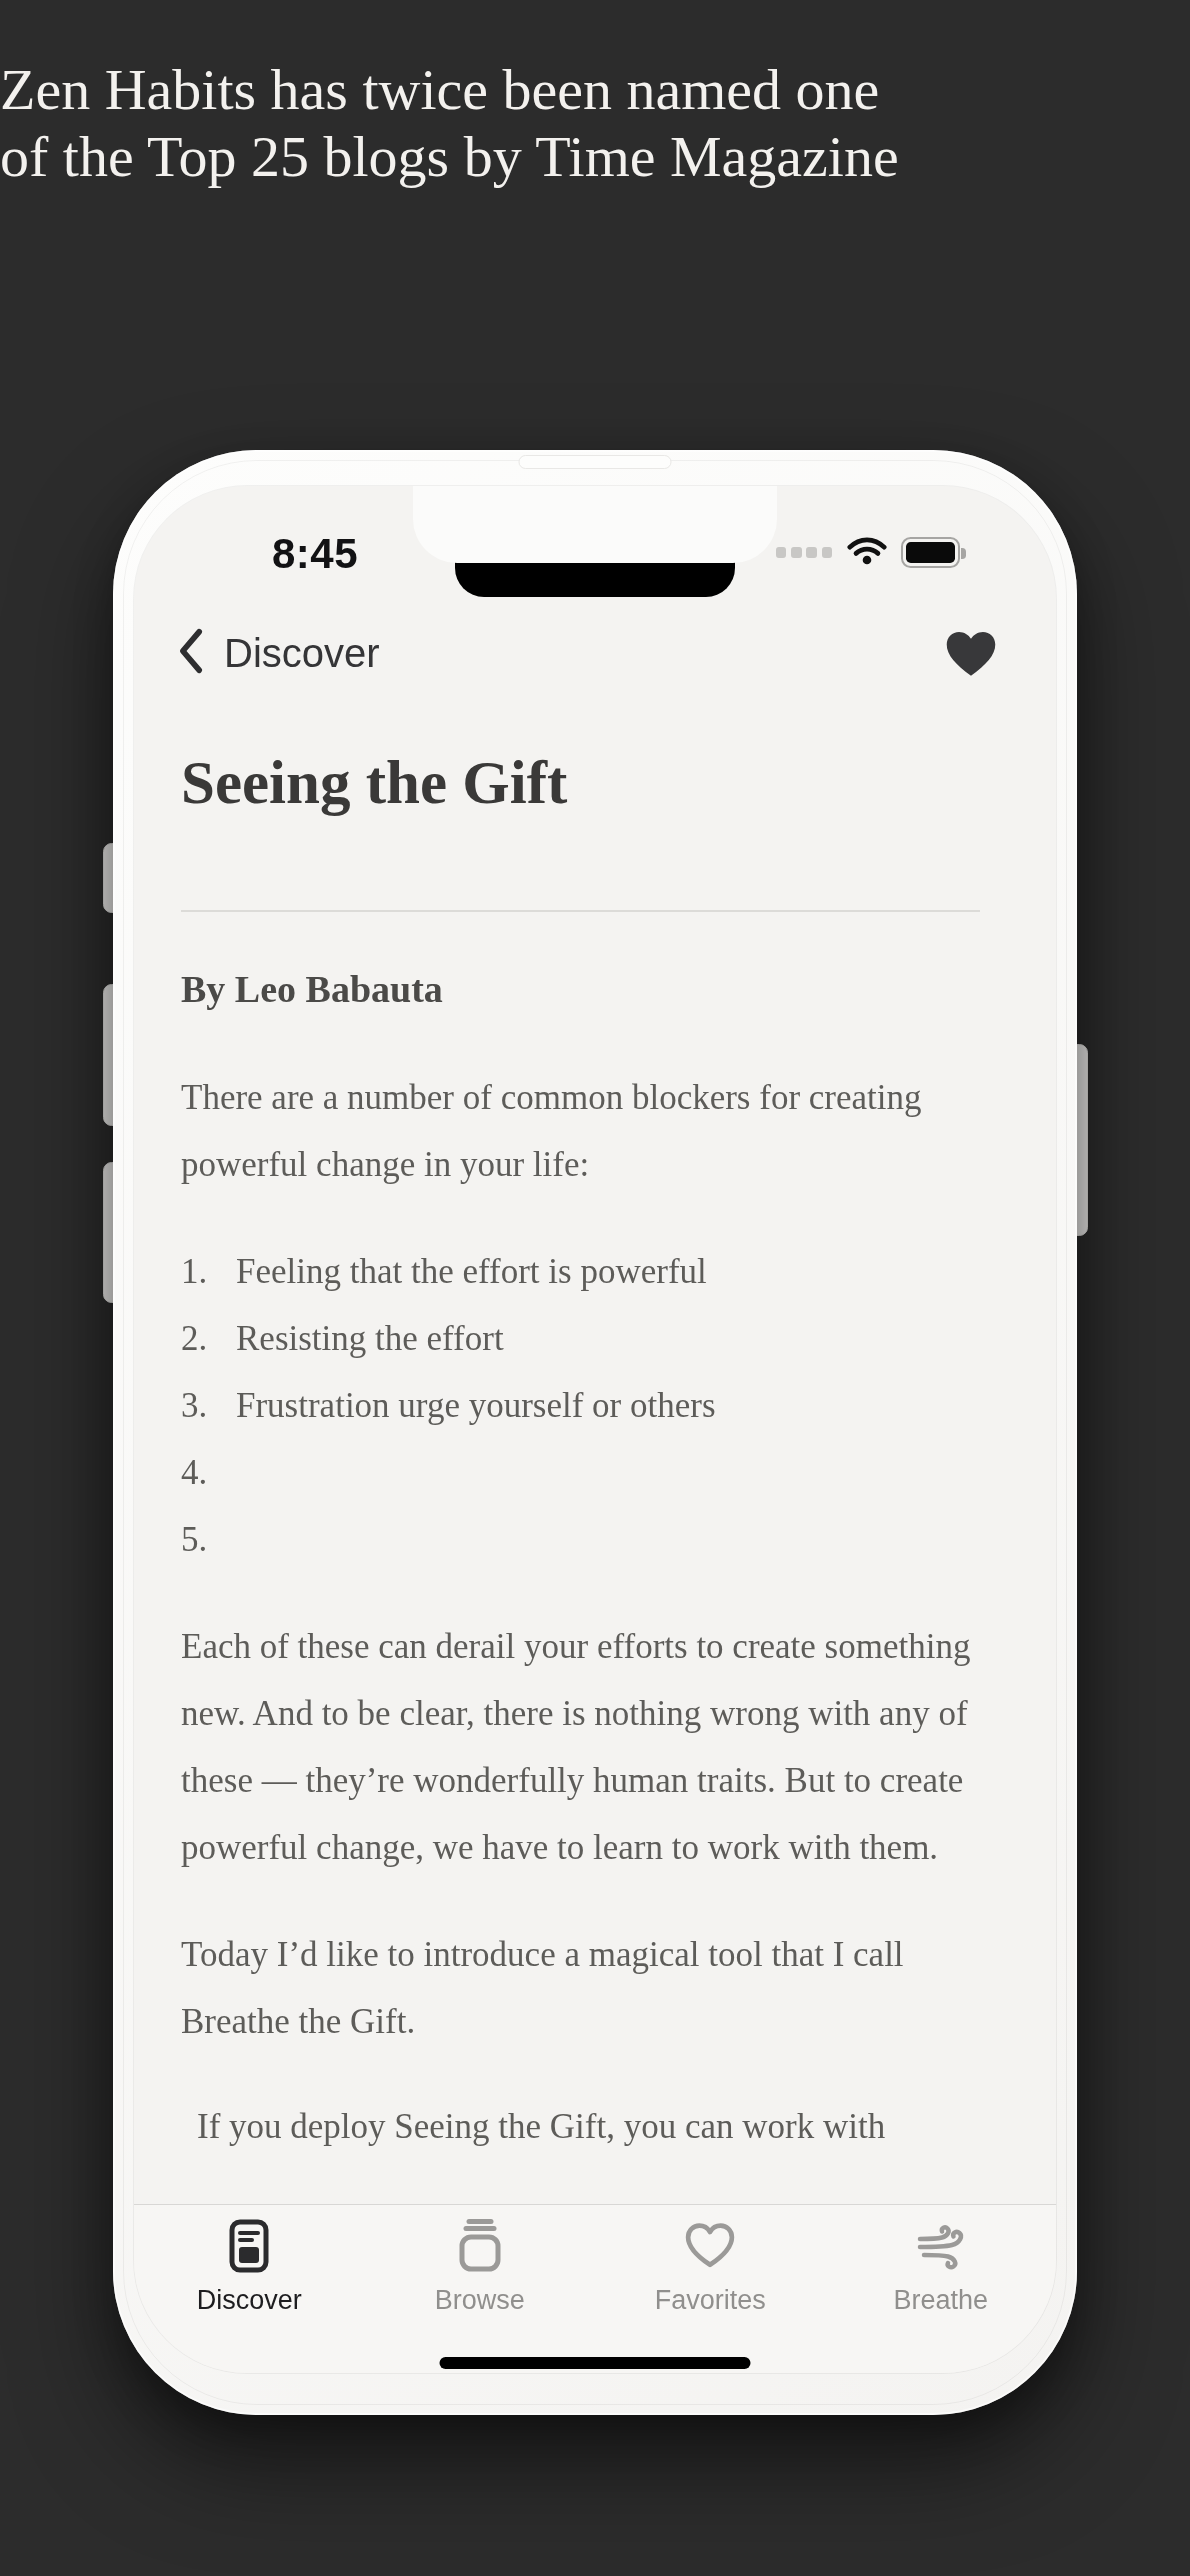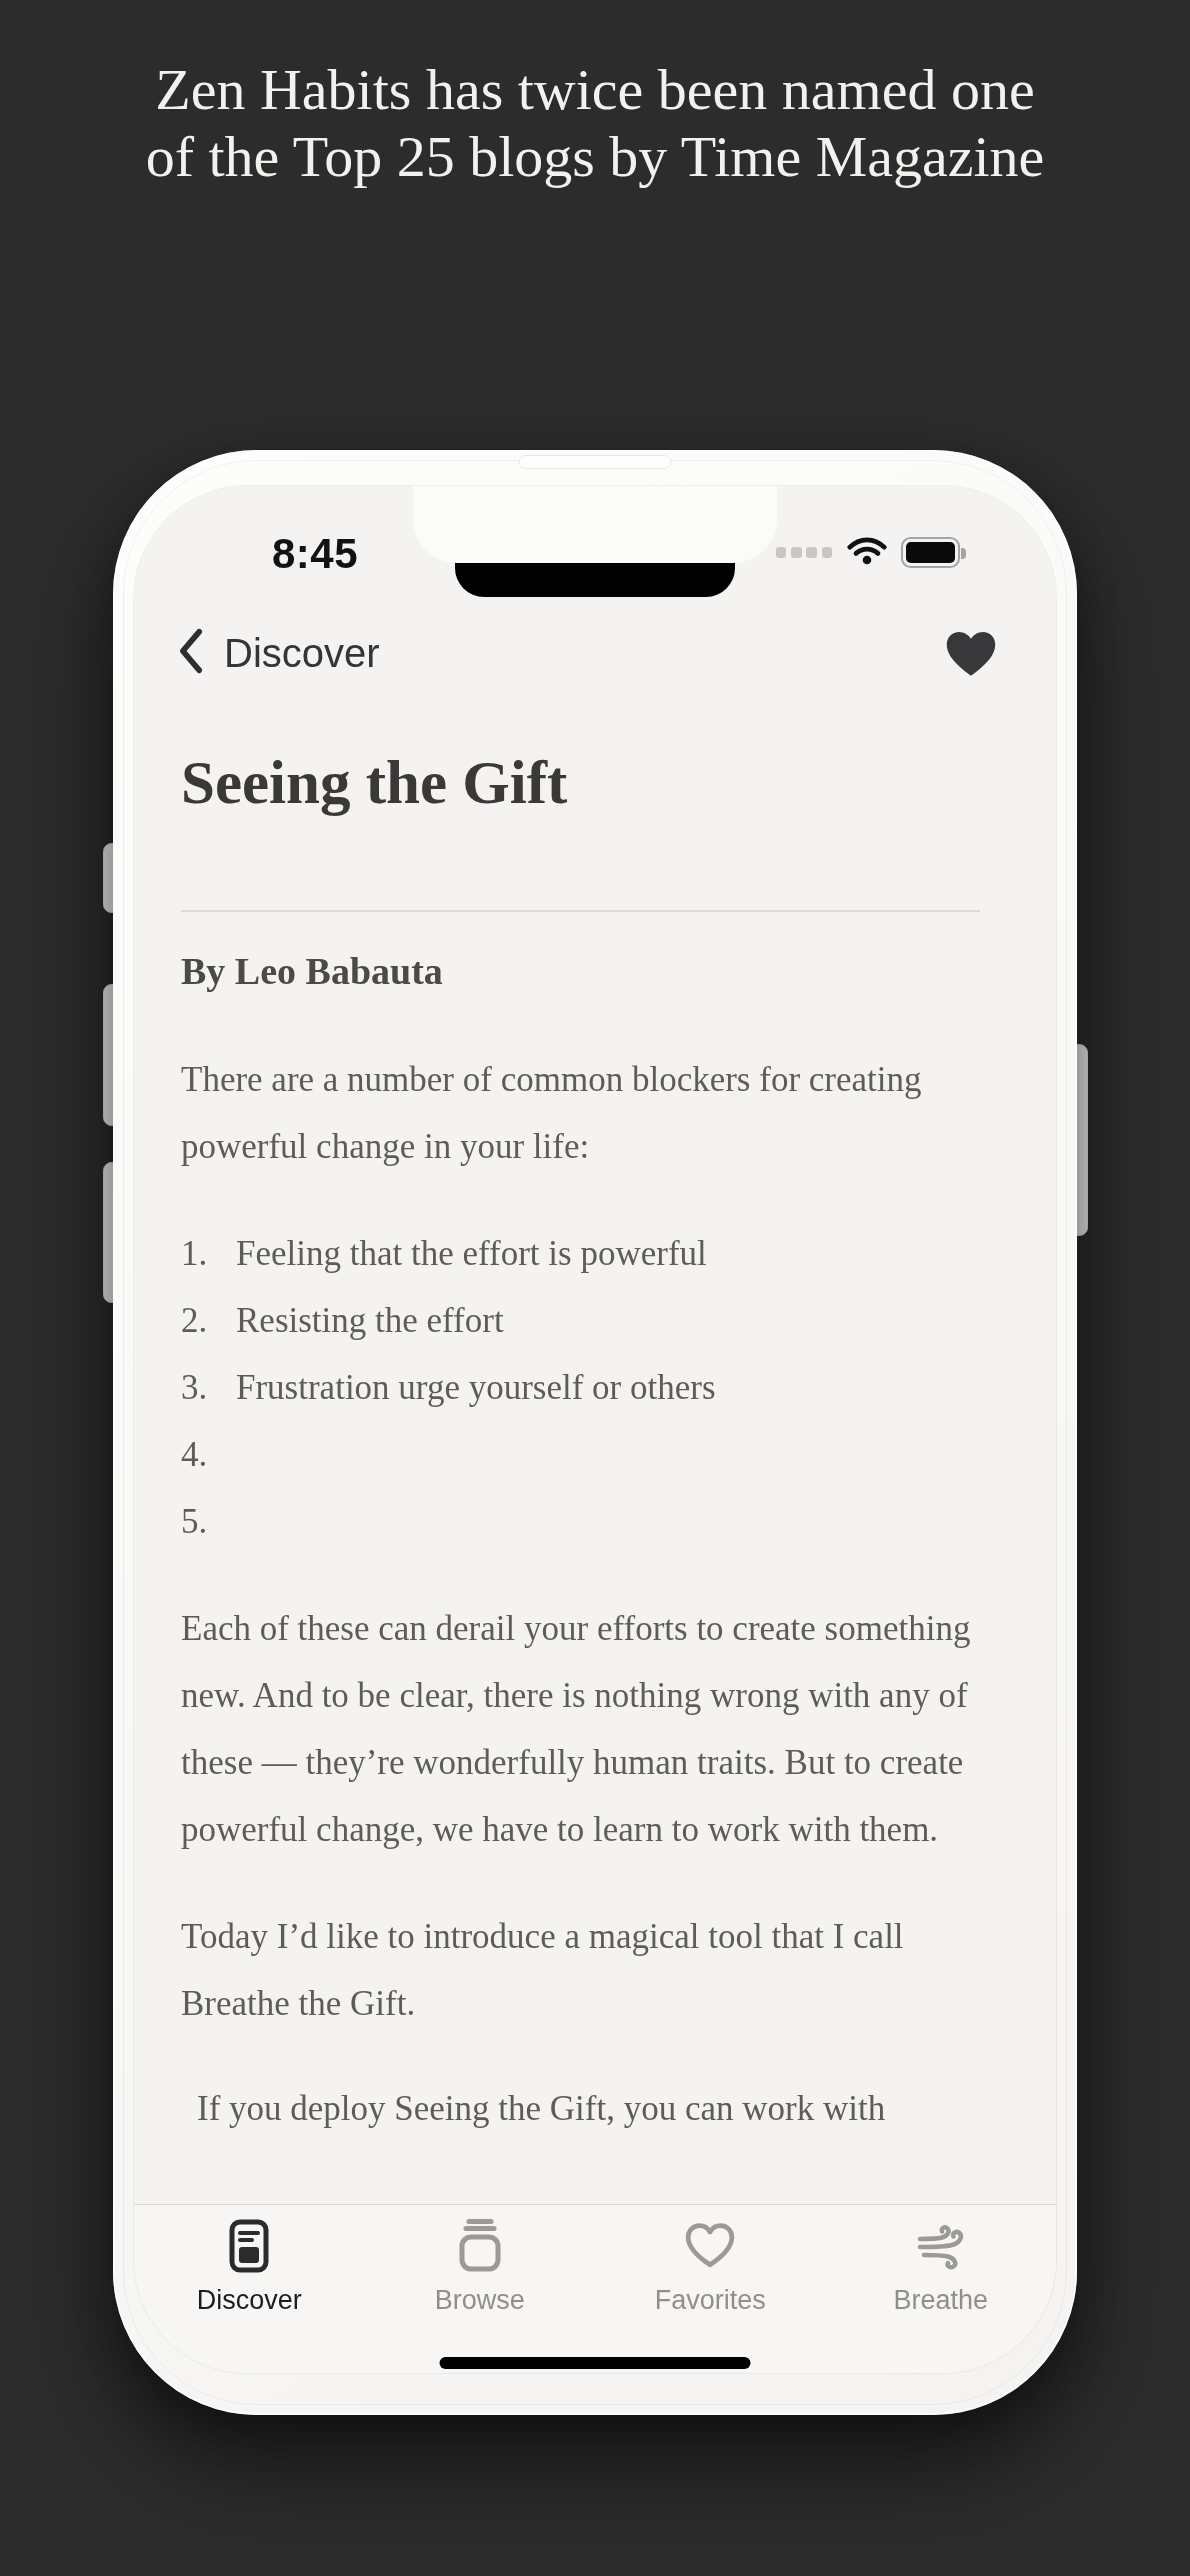--- a/index.html
+++ b/index.html
@@ -1,21 +1,21 @@
 <!DOCTYPE html>
 <html><head>
 <meta charset="utf-8">
 <style>
   * { margin:0; padding:0; box-sizing:border-box; }
   body { background:#2c2c2c; font-family:"Liberation Sans", sans-serif; }
 
   .page { position:relative; width:1190px; height:2576px; background:#2c2c2c; overflow:hidden; margin:0 auto; }
 
   
-  .headline { position:absolute; top:56px; left:0; width:1190px; text-align:center;
+  .headline { position:absolute; top:56px; left:0; width:1190px; 
     font-family:"Liberation Serif", serif; font-size:58px; line-height:67px;
     color:#f3f1ee; font-weight:400; }
 
   
   .phone { position:absolute; left:113px; top:450px; width:964px; height:1965px; }
 
   .side-btn { position:absolute; background:#efeeec; border:1px solid #e0dfdd; z-index:0; }
   .side-btn.left  { left:-10.5px; width:17px; border-radius:8.6px 0 0 8.6px; }
   .side-btn.right { right:-10.5px; width:17px; border-radius:0 8.6px 8.6px 0; }
   .btn-mute { top:393px; height:70px; }
@@ -58,21 +58,21 @@
   .navbar { position:absolute; top:140px; left:0; right:0; height:58px; z-index:5; }
   .back-btn { position:absolute; left:42px; top:0; display:flex; align-items:center; cursor:pointer; }
   .back-btn .label { margin-left:19px; font-size:40px; color:#353537; line-height:54px; }
   .fav-btn { position:absolute; right:59px; top:3.8px; width:52px; height:48px; cursor:pointer; }
 
   
   .article { position:absolute; left:47px; top:261px; width:799px; z-index:2;
     font-family:"Liberation Serif", serif; color:#5d5c59; }
   .article h1 { font-size:61px; line-height:71px; font-weight:700; color:#3a3938; }
   .divider { margin-top:92px; height:1.9px; background:#dcdbd8; }
-  .byline { margin-top:32px; font-size:38px; line-height:54px; font-weight:700; color:#4b4a48; }
+  .byline { margin-top:50px; font-size:38px; line-height:54px; font-weight:700; color:#4b4a48; }
   .para { margin-top:40px; font-size:35px; line-height:67px; }
   .para.first { margin-top:48px; }
   .para.clipped { margin-top:38px; white-space:nowrap;margin-left:16px; }
   .num-list { margin-top:40px; list-style:none; }
   .num-list li { display:flex; font-size:35px; line-height:67px; }
   .num-list .num { width:55px; flex:none; }
   .num-list .itext { white-space:nowrap; }
 
   
   .tabbar { position:absolute; left:0; right:0; bottom:0; height:169px;

